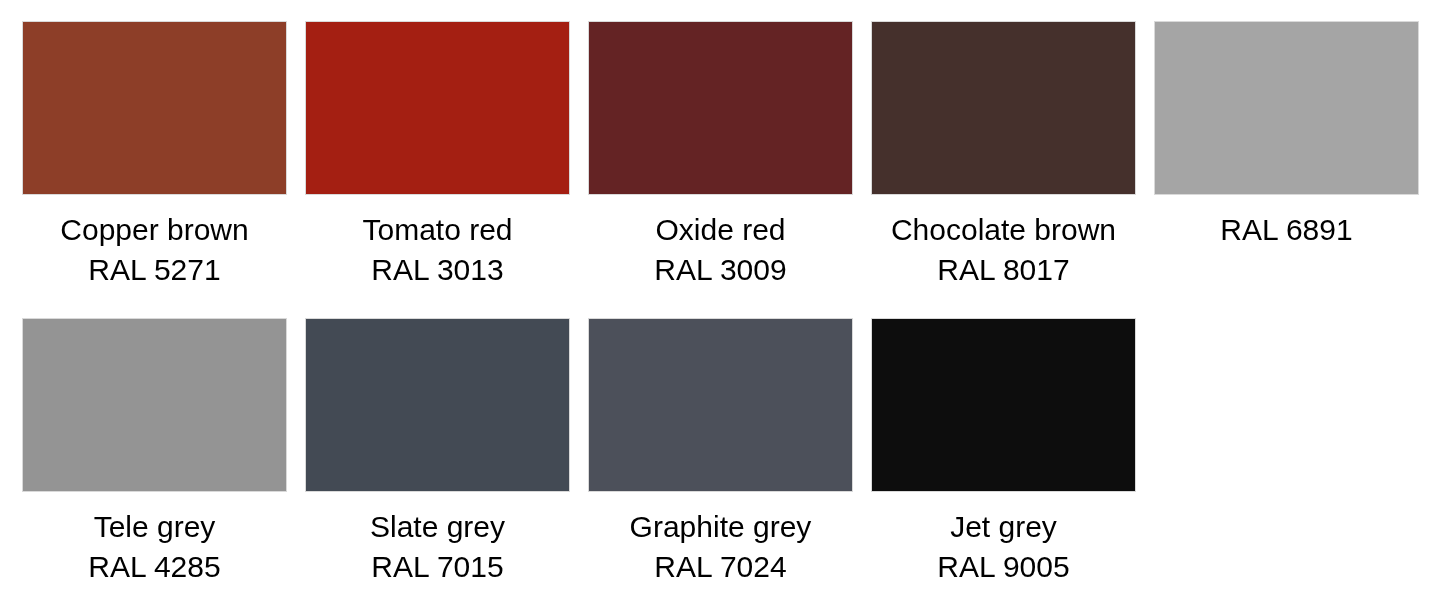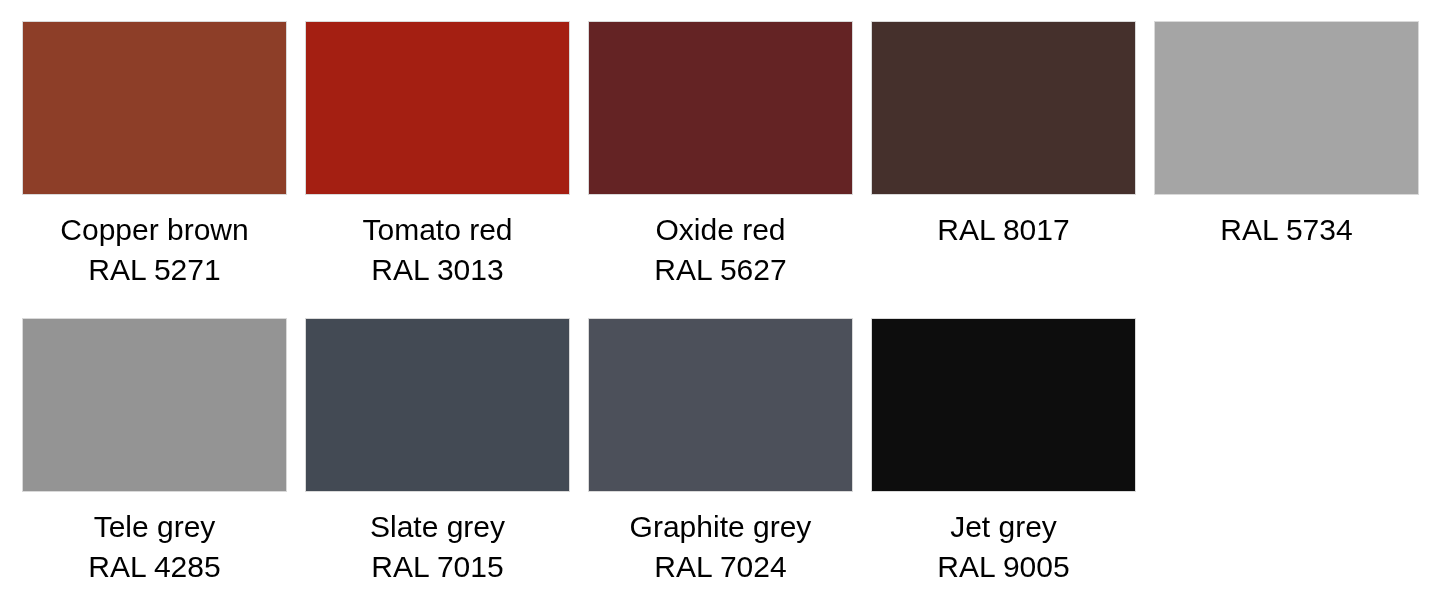--- a/index.html
+++ b/index.html
@@ -80,35 +80,36 @@
     <div class="swatch-caption">
       <span class="swatch-name">Tomato red</span>
       <span class="swatch-code">RAL 3013</span>
     </div>
   </div>
 
   <div class="swatch-cell">
     <div class="swatch-chip" style="background-color: rgb(100, 35, 36); border-color: rgb(217, 217, 217);"></div>
     <div class="swatch-caption">
       <span class="swatch-name">Oxide red</span>
-      <span class="swatch-code">RAL 5627</span>
+      <span class="swatch-code">RAL 3009</span>
     </div>
   </div>
 
   <div class="swatch-cell">
     <div class="swatch-chip" style="background-color: rgb(69, 48, 44); border-color: rgb(217, 217, 217);"></div>
     <div class="swatch-caption">
+      <span class="swatch-name">Chocolate brown</span>
       <span class="swatch-code">RAL 8017</span>
     </div>
   </div>
 
   <div class="swatch-cell">
     <div class="swatch-chip" style="background-color: rgb(165, 165, 165); border-color: rgb(217, 217, 217);"></div>
     <div class="swatch-caption">
-      <span class="swatch-code">RAL 5734</span>
+      <span class="swatch-code">RAL 6891</span>
     </div>
   </div>
 
   <div class="swatch-cell">
     <div class="swatch-chip" style="background-color: rgb(148, 148, 148); border-color: rgb(217, 217, 217);"></div>
     <div class="swatch-caption">
       <span class="swatch-name">Tele grey</span>
       <span class="swatch-code">RAL 4285</span>
     </div>
   </div>

